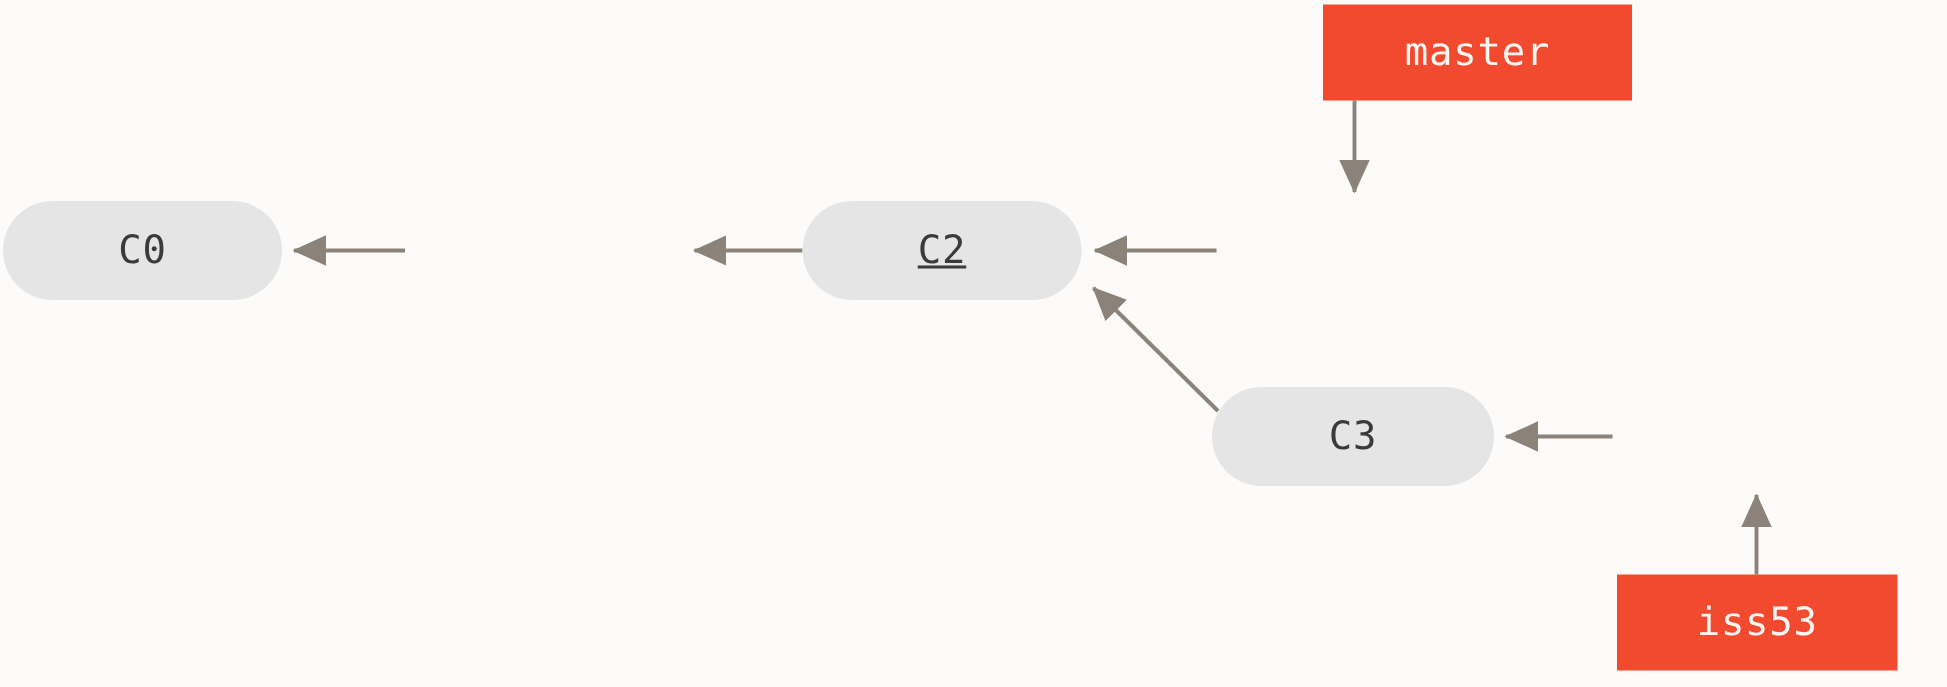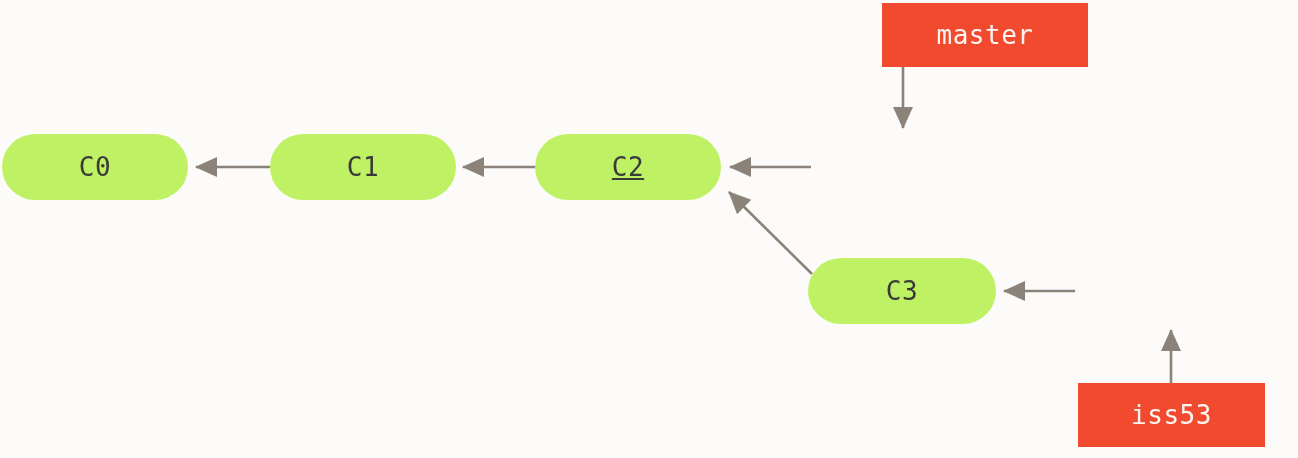--- a/index.html
+++ b/index.html
@@ -22,21 +22,21 @@
     position: absolute;
     left: 0;
     top: 0;
     width: 1298px;
     height: 458px;
     pointer-events: none;
   }
   .commit-node {
     position: absolute;
     box-sizing: border-box;
-    background: #bef264;
+    background: #e5e5e5;
     border-radius: 999px;
     display: flex;
     align-items: center;
     justify-content: center;
     color: #3a3a38;
     font-family: "DejaVu Sans Mono", monospace;
     font-size: 26px;
     letter-spacing: 0.5px;
     z-index: 2;
   }
@@ -75,23 +75,20 @@
       <line x1="812" y1="274" x2="729" y2="192"></line>
       <line x1="903" y1="67" x2="903" y2="128"></line>
       <line x1="1171" y1="383" x2="1171" y2="330"></line>
     </g>
   </svg>
 
   <div class="commit-node" style="left:2px; top:134px; width:186px; height:66px;">
     <span>C0</span>
   </div>
 
-  <div class="commit-node" style="left:270px; top:134px; width:186px; height:66px;">
-    <span>C1</span>
-  </div>
 
   <div class="commit-node" style="left:535px; top:134px; width:186px; height:66px;text-decoration:underline;">
     <span>C2</span>
   </div>
 
 
   <div class="commit-node" style="left:808px; top:258px; width:188px; height:66px;">
     <span>C3</span>
   </div>
 

